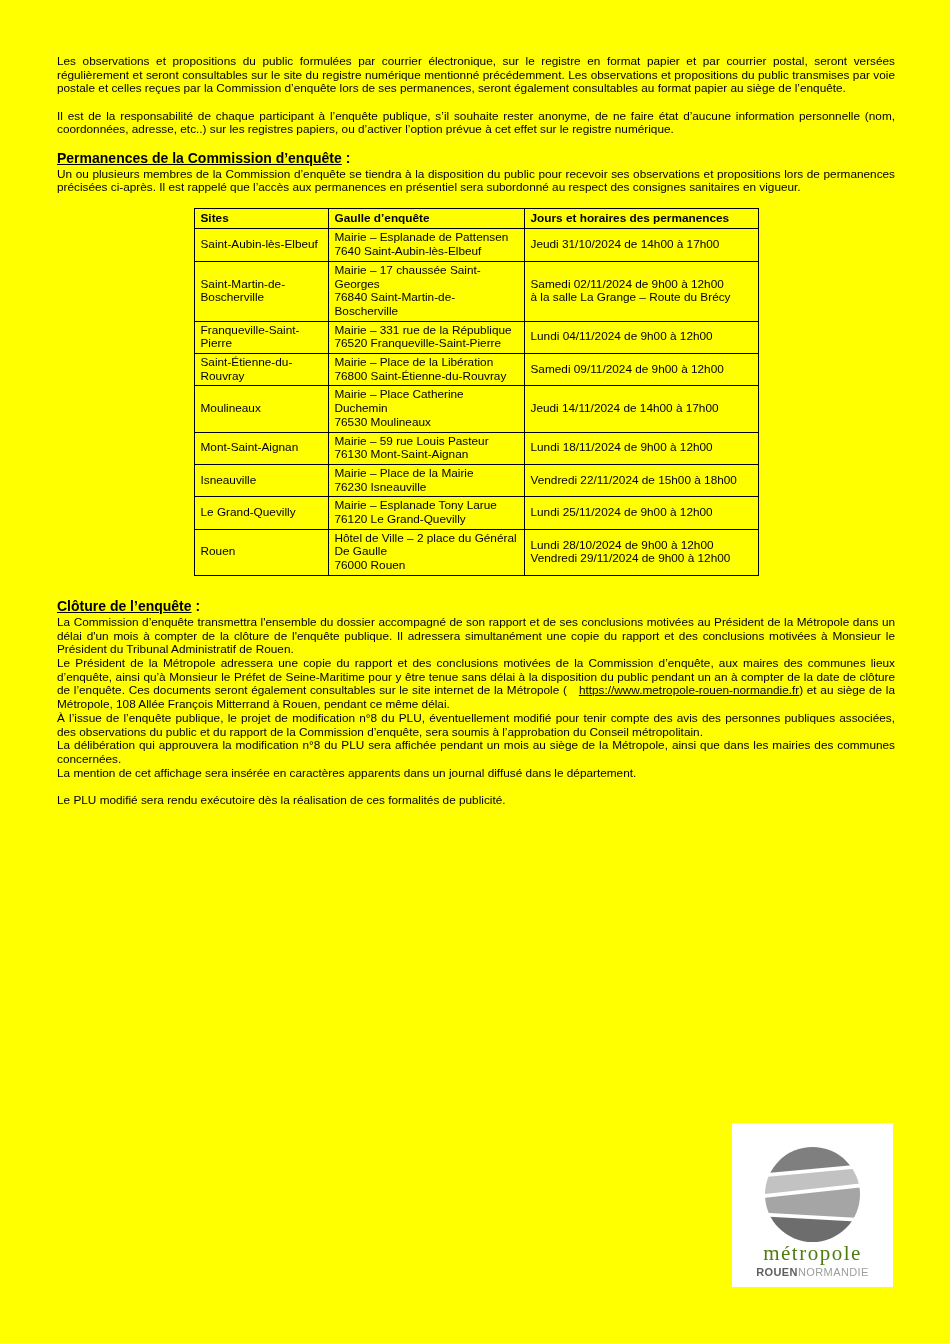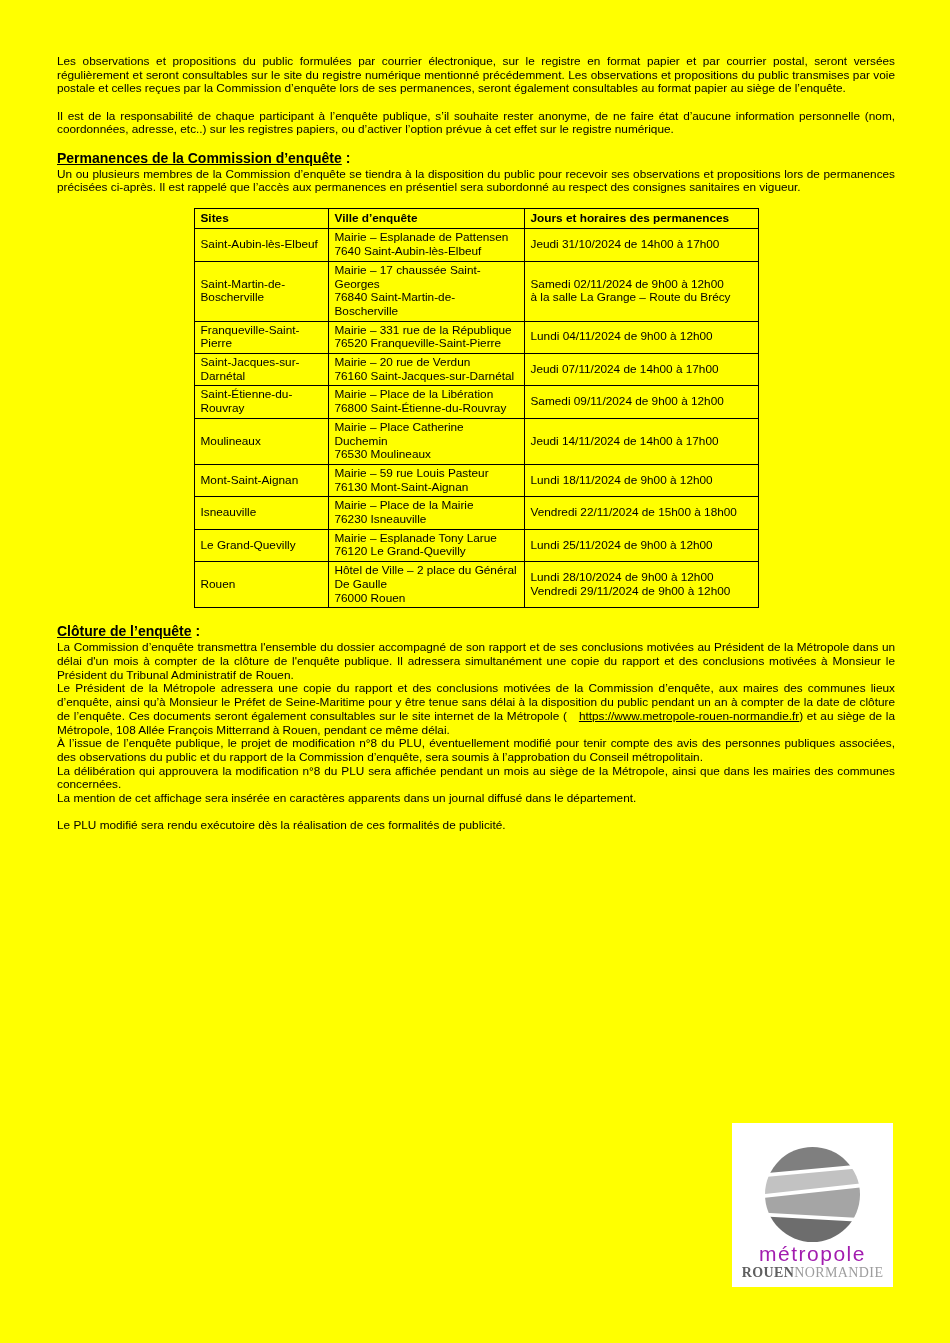--- a/index.html
+++ b/index.html
@@ -26,21 +26,21 @@
   h2.sec {
     font-size: 14px;
     font-weight: bold;
     margin: 0 0 2px 0;
     text-align: left;
     line-height: 15px;
   }
   .u { text-decoration: underline; }
   table.perm {
     border-collapse: collapse;
-    margin: 12px auto 16px auto;
+    margin: 12px auto 23px auto;
     table-layout: fixed;
   }
   table.perm th, table.perm td {
     border: 1px solid #000000;
     padding: 2px 6px;
     font-size: 11.8px;
     line-height: 13.7px;
     text-align: left;
     vertical-align: middle;
   }
@@ -55,31 +55,31 @@
     top: 1123px;
     width: 161px;
     height: 164px;
     background: #FFFFFF;
     text-align: center;
   }
   .globe { display: block; margin: 24px auto 0 auto; }
   .logo-word {
     font-size: 21px;
     letter-spacing: 1.5px;
-    color: #a21caf;
+    color: #4d7c0f;
     line-height: 23px;
     margin-top: 0px;
+    font-family: Liberation Serif, serif;
   }
   .logo-sub {
-    font-size: 14px;
+    font-size: 11px;
     line-height: 13px;
     letter-spacing: 0.4px;
     margin-top: 1px;
     white-space: nowrap;
-    font-family: Liberation Serif, serif;
   }
   .logo-sub .rouen { color: #5f5f5f; font-weight: bold; }
   .logo-sub .normandie { color: #9d9d9d; font-weight: normal; }
 </style>
 </head>
 <body>
 
 <div class="page">
   <div class="content">
 
@@ -91,21 +91,21 @@
 
     <table class="perm">
       <colgroup>
         <col style="width:134px">
         <col style="width:196px">
         <col style="width:234px">
       </colgroup>
       <thead>
         <tr>
           <th>Sites</th>
-          <th>Ville d’enquête</th>
+          <th>Gaulle d’enquête</th>
           <th>Jours et horaires des permanences</th>
         </tr>
       </thead>
       <tbody>
         <tr>
           <td>Saint-Aubin-lès-Elbeuf</td>
           <td>Mairie – Esplanade de Pattensen
 7640 Saint-Aubin-lès-Elbeuf</td>
           <td>Jeudi 31/10/2024 de 14h00 à 17h00</td>
         </tr>
@@ -114,26 +114,20 @@
           <td>Mairie – 17 chaussée Saint-Georges
 76840 Saint-Martin-de-Boscherville</td>
           <td>Samedi 02/11/2024 de 9h00 à 12h00
 à la salle La Grange – Route du Brécy</td>
         </tr>
         <tr>
           <td>Franqueville-Saint-Pierre</td>
           <td>Mairie – 331 rue de la République
 76520 Franqueville-Saint-Pierre</td>
           <td>Lundi 04/11/2024 de 9h00 à 12h00</td>
-        </tr>
-        <tr>
-          <td>Saint-Jacques-sur-Darnétal</td>
-          <td>Mairie – 20 rue de Verdun
-76160 Saint-Jacques-sur-Darnétal</td>
-          <td>Jeudi 07/11/2024 de 14h00 à 17h00</td>
         </tr>
         <tr>
           <td>Saint-Étienne-du-Rouvray</td>
           <td>Mairie – Place de la Libération
 76800 Saint-Étienne-du-Rouvray</td>
           <td>Samedi 09/11/2024 de 9h00 à 12h00</td>
         </tr>
         <tr>
           <td>Moulineaux</td>
           <td>Mairie – Place Catherine Duchemin

